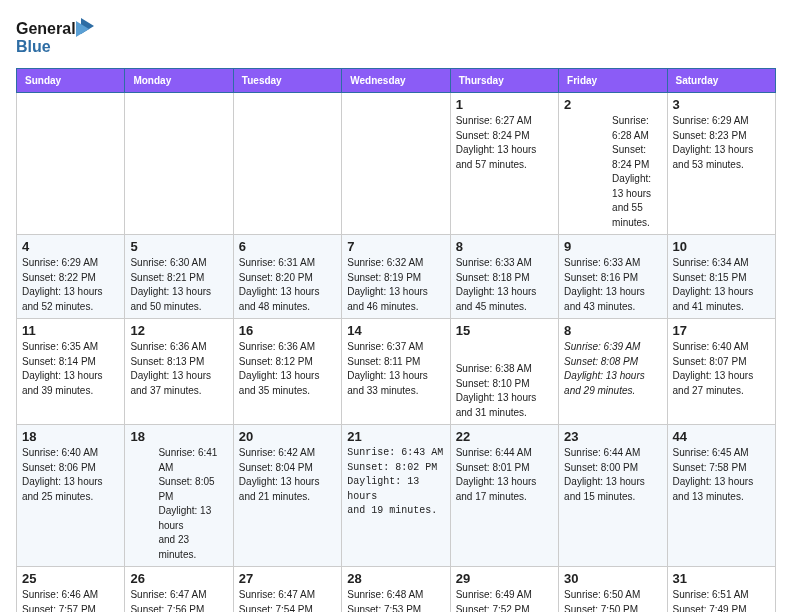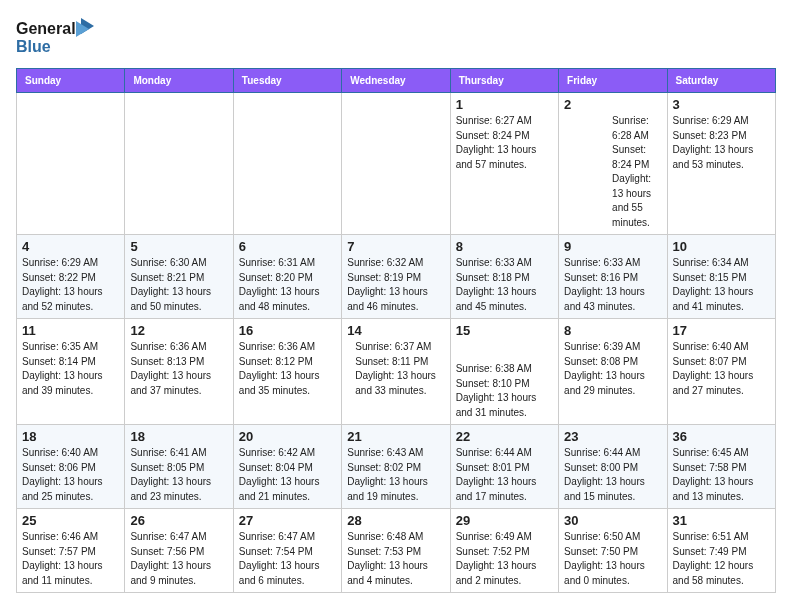--- a/index.html
+++ b/index.html
@@ -206,35 +206,35 @@
         </td>
         <td>
           <span class="day-num">16</span>
           <div class="day-info" style="white-space: pre-line;">Sunrise: 6:36 AM
 Sunset: 8:12 PM
 Daylight: 13 hours
 and 35 minutes.</div>
         </td>
         <td>
           <span class="day-num">14</span>
-          <div class="day-info" style="white-space: pre-line; margin-left: 8px;">Sunrise: 6:37 AM
+          <div class="day-info" style="white-space: pre-line;">Sunrise: 6:37 AM
 Sunset: 8:11 PM
 Daylight: 13 hours
 and 33 minutes.</div>
         </td>
         <td>
           <span class="day-num">15</span>
           <div class="day-info" style="white-space: pre-line; margin-top: 24px;">Sunrise: 6:38 AM
 Sunset: 8:10 PM
 Daylight: 13 hours
 and 31 minutes.</div>
         </td>
         <td>
           <span class="day-num">8</span>
-          <div class="day-info" style="white-space: pre-line;">Sunrise: 6:39 AM
+          <div class="day-info" style="white-space: pre-line; font-style: italic;">Sunrise: 6:39 AM
 Sunset: 8:08 PM
 Daylight: 13 hours
 and 29 minutes.</div>
         </td>
         <td>
           <span class="day-num">17</span>
           <div class="day-info" style="white-space: pre-line;">Sunrise: 6:40 AM
 Sunset: 8:07 PM
 Daylight: 13 hours
 and 27 minutes.</div>
@@ -243,55 +243,55 @@
       <tr>
         <td>
           <span class="day-num">18</span>
           <div class="day-info" style="white-space: pre-line;">Sunrise: 6:40 AM
 Sunset: 8:06 PM
 Daylight: 13 hours
 and 25 minutes.</div>
         </td>
         <td>
           <span class="day-num">18</span>
-          <div class="day-info" style="white-space: pre-line;">Sunrise: 6:41 AM
+          <div class="day-info" style="white-space: pre-line; margin-left: 28px;">Sunrise: 6:41 AM
 Sunset: 8:05 PM
 Daylight: 13 hours
 and 23 minutes.</div>
         </td>
         <td>
           <span class="day-num">20</span>
           <div class="day-info" style="white-space: pre-line;">Sunrise: 6:42 AM
 Sunset: 8:04 PM
 Daylight: 13 hours
 and 21 minutes.</div>
         </td>
         <td>
           <span class="day-num">21</span>
-          <div class="day-info" style="white-space: pre-line;">Sunrise: 6:43 AM
+          <div class="day-info" style="white-space: pre-line; font-family: Liberation Mono, monospace;">Sunrise: 6:43 AM
 Sunset: 8:02 PM
 Daylight: 13 hours
 and 19 minutes.</div>
         </td>
         <td>
           <span class="day-num">22</span>
           <div class="day-info" style="white-space: pre-line;">Sunrise: 6:44 AM
 Sunset: 8:01 PM
 Daylight: 13 hours
 and 17 minutes.</div>
         </td>
         <td>
           <span class="day-num">23</span>
           <div class="day-info" style="white-space: pre-line;">Sunrise: 6:44 AM
 Sunset: 8:00 PM
 Daylight: 13 hours
 and 15 minutes.</div>
         </td>
         <td>
-          <span class="day-num">36</span>
+          <span class="day-num">44</span>
           <div class="day-info" style="white-space: pre-line;">Sunrise: 6:45 AM
 Sunset: 7:58 PM
 Daylight: 13 hours
 and 13 minutes.</div>
         </td>
       </tr>
       <tr>
         <td>
           <span class="day-num">25</span>
           <div class="day-info" style="white-space: pre-line;">Sunrise: 6:46 AM

